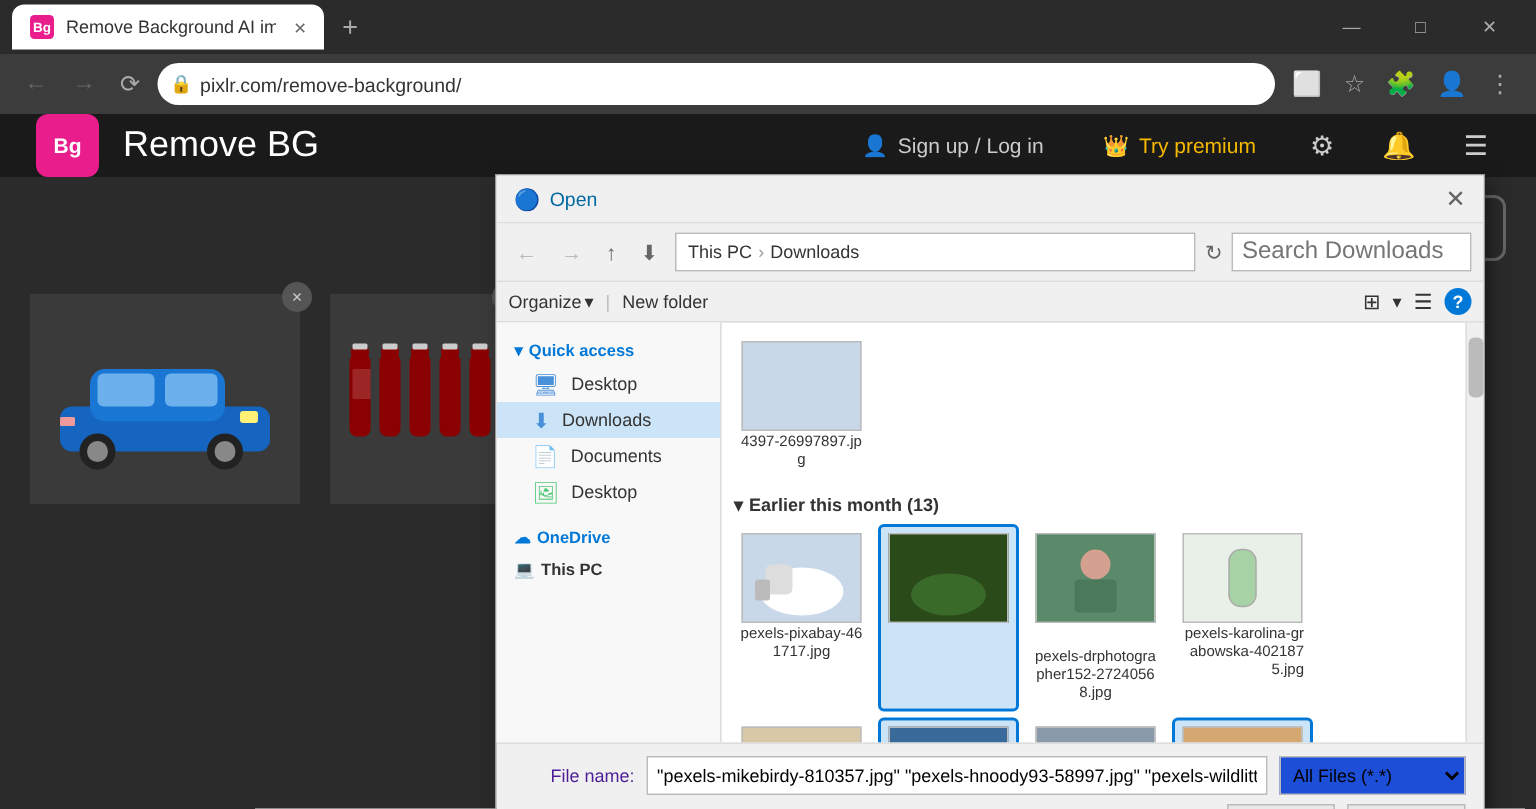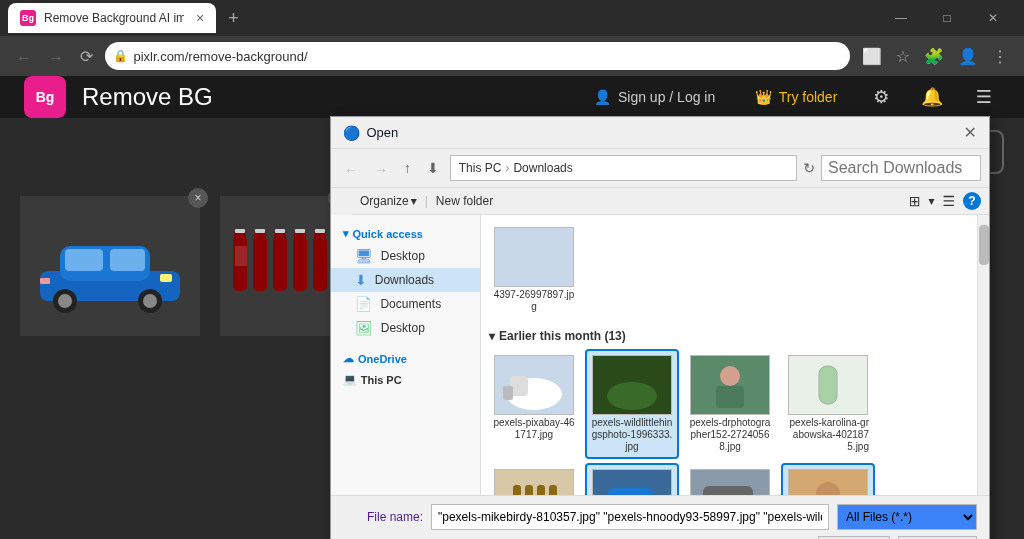--- a/index.html
+++ b/index.html
@@ -51,21 +51,21 @@
     
     .item-cola { width: 120px; height: 140px; background: #3a3a3a; display: flex; align-items: center; justify-content: center; }
 
     
     .item-apple { width: 120px; height: 120px; background: #3a3a3a; display: flex; align-items: center; justify-content: center; margin-top: 160px; }
 
     
     .dialog-overlay { position: absolute; top: 0; left: 0; width: 100%; height: 100%; z-index: 100; }
     .file-dialog { position: absolute; top: 40px; left: 330px; width: 660px; background: #f0f0f0; border: 1px solid #999; box-shadow: 4px 4px 12px rgba(0,0,0,0.4); display: flex; flex-direction: column; }
     .dialog-title-bar { background: #f0f0f0; height: 32px; display: flex; align-items: center; padding: 0 12px; border-bottom: 1px solid #ddd; }
-    .dialog-title { font-size: 13px; color: #0f172a; flex: 1; }
+    .dialog-title { font-size: 13px; color: #0369a1; flex: 1; }
     .dialog-close { background: none; border: none; font-size: 16px; color: #666; cursor: pointer; }
 
     
     .dialog-toolbar { display: flex; align-items: center; padding: 6px 8px; gap: 6px; background: #f0f0f0; border-bottom: 1px solid #ddd; }
     .dialog-nav-btn { background: none; border: none; color: #666; font-size: 14px; cursor: pointer; padding: 3px 5px; }
     .dialog-nav-btn.disabled { color: #bbb; }
     .breadcrumb-bar { flex: 1; height: 26px; background: white; border: 1px solid #bbb; display: flex; align-items: center; padding: 0 8px; gap: 4px; font-size: 12px; color: #333; }
     .breadcrumb-sep { color: #999; }
     .refresh-btn { background: none; border: none; color: #666; font-size: 14px; cursor: pointer; }
     .search-box { width: 160px; height: 26px; border: 1px solid #bbb; background: white; display: flex; align-items: center; padding: 0 6px; gap: 4px; }
@@ -95,21 +95,21 @@
     .file-item { width: 90px; display: flex; flex-direction: column; align-items: center; cursor: pointer; padding: 4px; border-radius: 2px; }
     .file-item.selected { background: #cce4f7; outline: 2px solid #0078d7; }
     .file-thumb { width: 80px; height: 60px; background: #ddd; border: 1px solid #bbb; object-fit: cover; display: flex; align-items: center; justify-content: center; overflow: hidden; font-size: 10px; color: #666; }
     .file-name { font-size: 10px; text-align: center; word-break: break-all; max-width: 88px; margin-top: 2px; color: #333; line-height: 1.2; }
 
     
     .dialog-footer { background: #f0f0f0; border-top: 1px solid #ddd; padding: 8px 12px; }
     .filename-row { display: flex; align-items: center; gap: 8px; margin-bottom: 6px; }
     .filename-label { font-size: 12px; color: #4c1d95; width: 80px; text-align: right; }
     .filename-input { flex: 1; height: 26px; border: 1px solid #bbb; background: white; font-size: 12px; padding: 0 6px; }
-    .filetype-select { width: 140px; height: 26px; border: 1px solid #bbb; background: #3b82f6; font-size: 12px; padding: 0 4px; }
+    .filetype-select { width: 124px; height: 26px; border: 1px solid #bbb; background: #1d4ed8; font-size: 12px; padding: 0 4px; }
     .footer-buttons { display: flex; justify-content: flex-end; gap: 8px; }
     .footer-btn { height: 26px; padding: 0 20px; font-size: 12px; cursor: pointer; border: 1px solid #bbb; background: #e8e8e8; }
     .footer-btn.primary { background: #e8e8e8; }
 
     
     .thumb-white-horse { background: #c8d8e8; }
     .thumb-horse { background: #2a4a1a; }
     .thumb-girl { background: #5a8a6a; }
     .thumb-glass { background: #e8f0e8; }
     .thumb-bottles { background: #d8c8a8; }
@@ -171,21 +171,21 @@
       <span>Bg</span>
     </div>
     <span class="app-name">Remove BG</span>
     <div class="header-spacer"></div>
     <button class="header-btn">
       <span>👤</span>
       <span>Sign up / Log in</span>
     </button>
     <button class="header-btn premium-btn">
       <span>👑</span>
-      <span>Try folder</span>
+      <span>Try premium</span>
     </button>
     <button class="header-icon-btn">
       <span>⚙</span>
     </button>
     <button class="header-icon-btn">
       <span>🔔</span>
     </button>
     <button class="header-icon-btn">
       <span>☰</span>
     </button>
@@ -290,21 +290,21 @@
           <span class="breadcrumb-sep">›</span>
           <span>Downloads</span>
         </div>
         <button class="refresh-btn">↻</button>
         <div class="search-box">
           <input class="search-input" type="text" placeholder="Search Downloads" style="">
           <button class="search-icon-btn">🔍</button>
         </div>
       </div>
 
-      <div style="display:flex;align-items:center;padding:4px 8px;background:#f0f0f0;border-bottom:1px solid #ddd;gap:8px;margin-left:21px;">
+      <div style="display:flex;align-items:center;padding:4px 8px;background:#f0f0f0;border-bottom:1px solid #ddd;gap:8px;">
         <button style="background:none;border:none;font-size:12px;color:#333;cursor:pointer;display:flex;align-items:center;gap:2px;">
           <span>Organize</span>
           <span>▾</span>
         </button>
         <span style="color:#bbb;font-size:12px;">|</span>
         <button style="background:none;border:none;font-size:12px;color:#333;cursor:pointer;">New folder</button>
         <div style="flex:1;"></div>
         <button style="background:none;border:none;font-size:14px;color:#333;cursor:pointer;">⊞</button>
         <button style="background:none;border:none;font-size:12px;color:#333;cursor:pointer;">▾</button>
         <button style="background:none;border:none;font-size:14px;color:#333;cursor:pointer;">☰</button>
@@ -372,31 +372,30 @@
                 </div>
                 <div class="file-name" style="font-size:10px;text-align:center;word-break:break-all;max-width:88px;margin-top:2px;color:#333;line-height:1.2;">pexels-pixabay-461717.jpg</div>
               </div>
               <div class="file-item selected">
                 <div class="file-thumb thumb-horse">
                   <svg width="78" height="58" viewBox="0 0 78 58">
                       <rect width="78" height="58" fill="#2a4a1a"></rect>
                       <ellipse cx="39" cy="40" rx="25" ry="14" fill="#3a6a2a"></ellipse>
                     </svg>
                 </div>
-                <div class="file-name" style="font-size:10px;text-align:center;word-break:break-all;max-width:88px;margin-top:2px;color:#333;line-height:1.2;">pexels-wildlittlehingsphoto-1996333.jpg</div>
               </div>
               <div class="file-item">
                 <div class="file-thumb thumb-girl">
                   <svg width="78" height="58" viewBox="0 0 78 58">
                       <rect width="78" height="58" fill="#5a8a6a"></rect>
                       <circle cx="39" cy="20" r="10" fill="#d4a090"></circle>
                       <rect x="25" y="30" width="28" height="22" rx="3" fill="#4a7a5a"></rect>
                     </svg>
                 </div>
-                <div class="file-name" style="font-size:10px;text-align:center;word-break:break-all;max-width:88px;margin-top:2px;color:#333;line-height:1.2;">pexels-drphotographer152-27240568.jpg</div>
+                <div class="file-name" style="font-size:10px;text-align:center;word-break:break-all;max-width:88px;margin-top:17px;color:#333;line-height:1.2;">pexels-drphotographer152-27240568.jpg</div>
               </div>
               <div class="file-item">
                 <div class="file-thumb thumb-glass">
                   <svg width="78" height="58" viewBox="0 0 78 58">
                       <rect width="78" height="58" fill="#e8f0e8"></rect>
                       <rect x="30" y="10" width="18" height="38" rx="8" fill="rgba(100,180,100,0.5)" stroke="#aaa" stroke-width="1"></rect>
                     </svg>
                 </div>
                 <div class="file-name" style="font-size:10px;text-align:right;word-break:break-all;max-width:88px;margin-top:2px;color:#333;line-height:1.2;">pexels-karolina-grabowska-4021875.jpg</div>
               </div>

